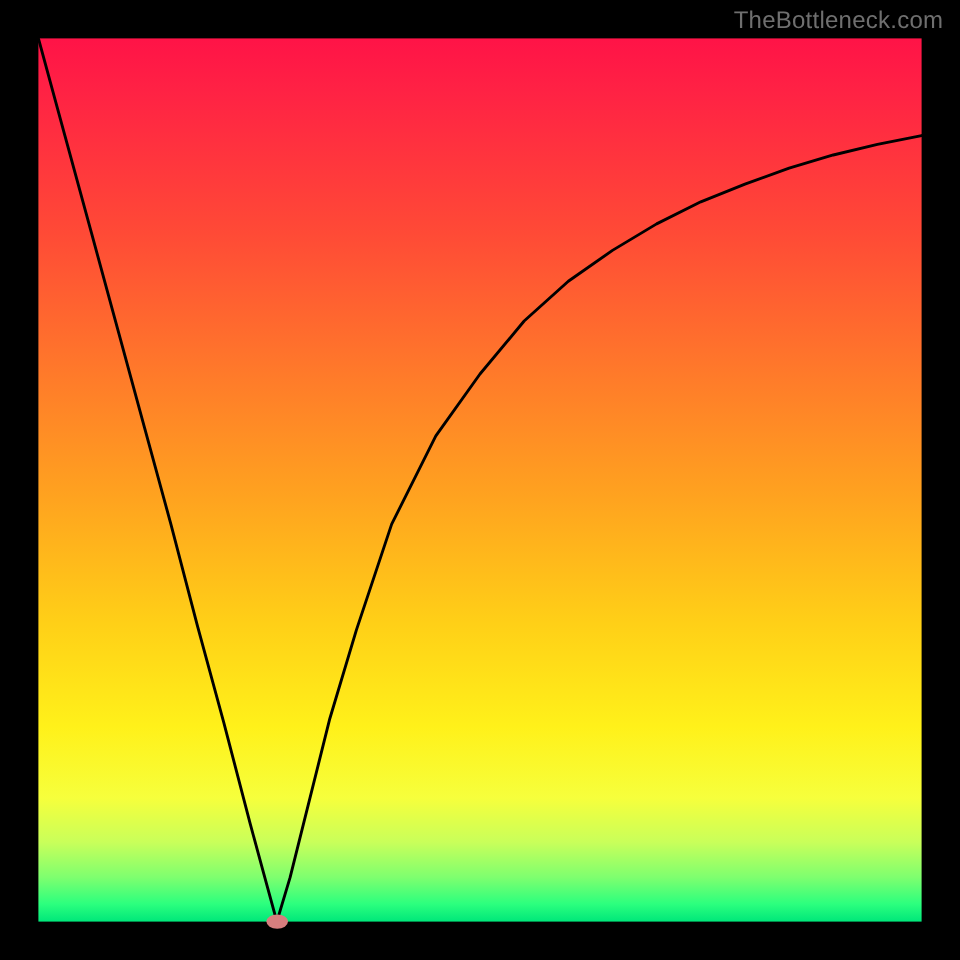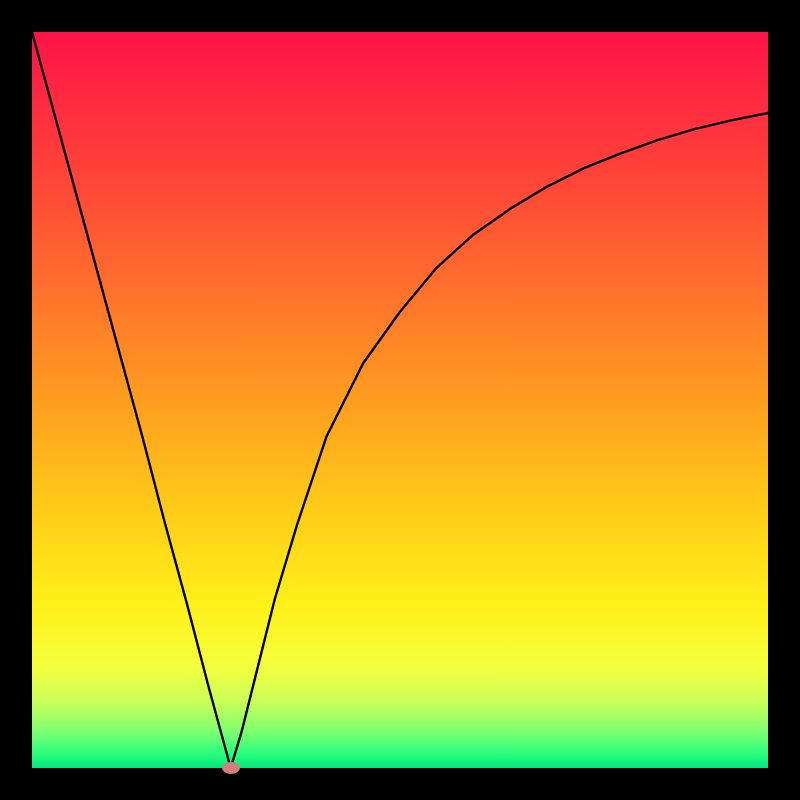--- a/index.html
+++ b/index.html
@@ -64,20 +64,21 @@
     height: 12px;
     background: #d67e7e;
     border-radius: 50%;
     transform: translate(-50%, -50%);
   }
 </style>
 </head>
 <body>
 
 <div class="frame">
+  <div class="watermark">TheBottleneck.com</div>
 
   <div class="plot">
     <svg class="curve" viewBox="0 0 736 736" preserveAspectRatio="none">
       <path id="curve-path" fill="none" stroke-width="2.4" stroke-linejoin="round" stroke-linecap="round" stroke="#000000" d="M0.00 0.00 L22.08 80.96 L44.16 161.92 L66.24 242.88 L88.32 323.84 L110.40 404.80 L132.48 489.44 L154.56 570.40 L176.64 655.04 L187.68 695.52 L198.72 736.00 L209.76 699.20 L220.80 655.04 L242.88 566.72 L264.96 493.12 L294.40 404.80 L331.20 331.20 L368.00 279.68 L404.80 235.52 L441.60 202.40 L478.40 176.64 L515.20 154.56 L552.00 136.16 L588.80 121.44 L625.60 108.19 L662.40 97.15 L699.20 88.32 L736.00 80.96"></path>
     </svg>
     <div id="min-marker" class="marker" style="left: 198.72px; top: 736px; background: rgb(214, 126, 126);"></div>
   </div>
 </div>
 
 </body></html>

